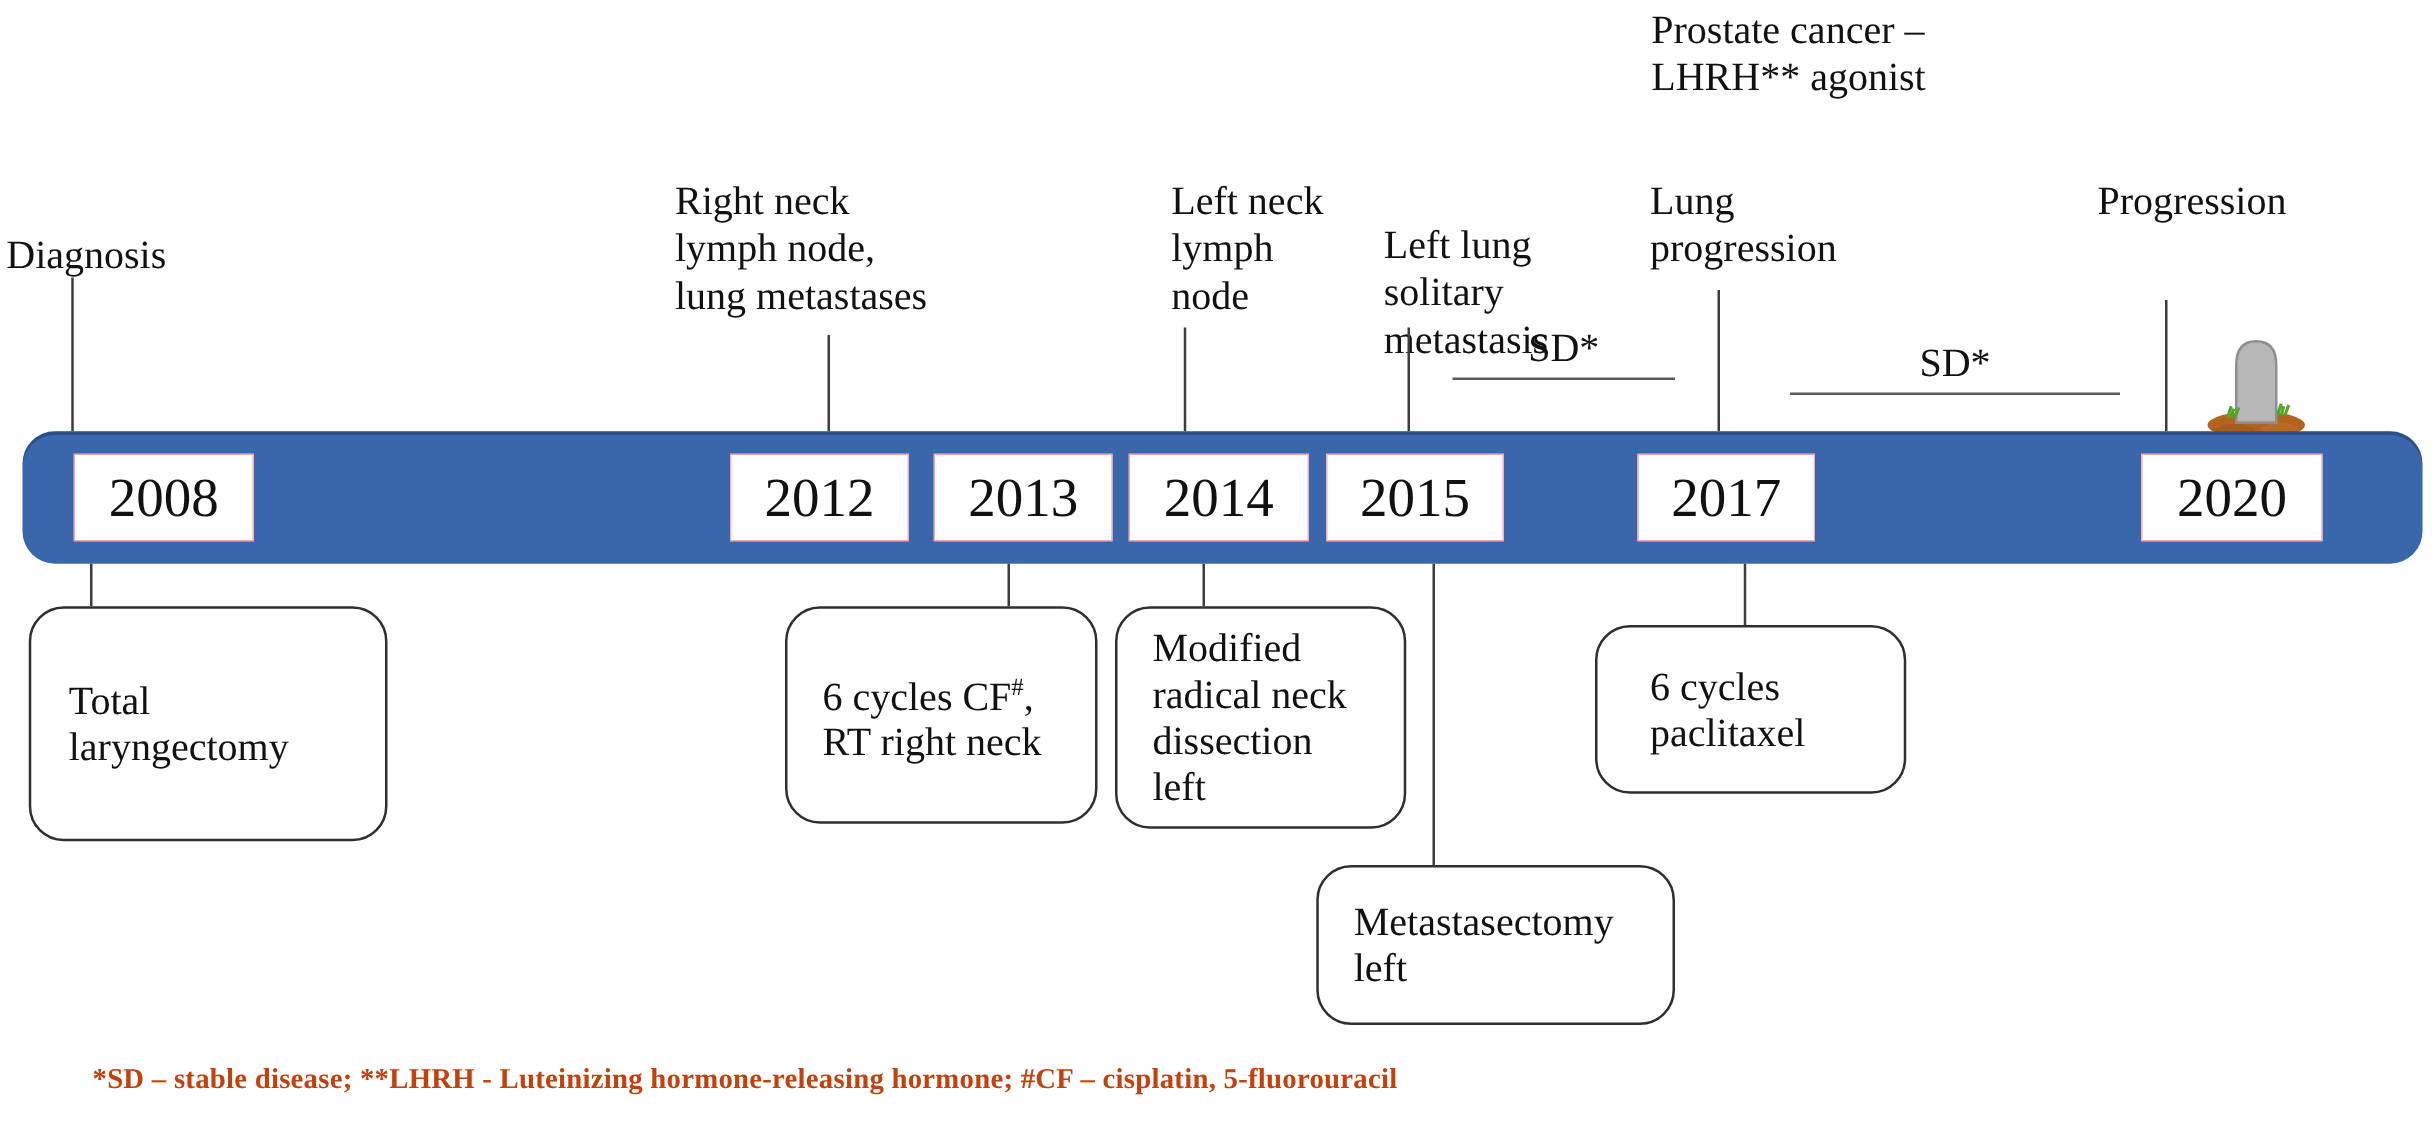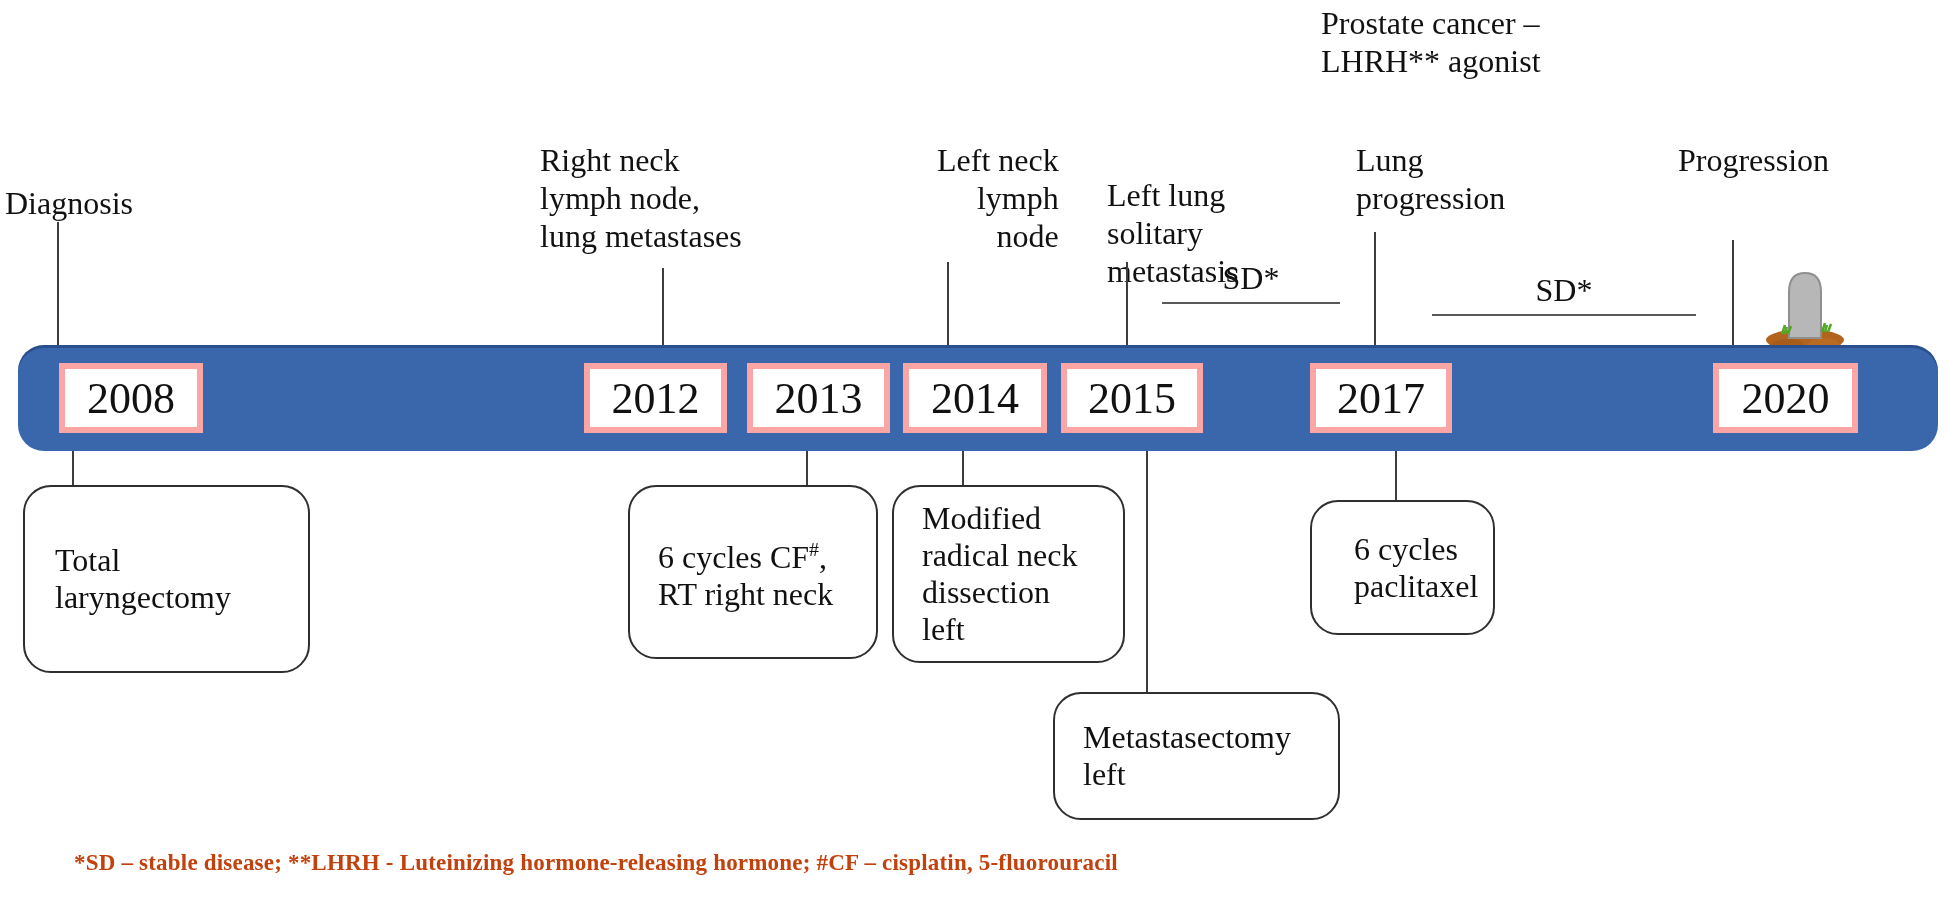--- a/index.html
+++ b/index.html
@@ -13,21 +13,21 @@
   .vline{position:absolute;width:2px;background:#3d3d3d;}
   
   .bar{
     position:absolute;left:18px;top:345px;width:1920px;height:106px;
     background:#3a67ac;border-radius:26px;
     box-shadow:inset 0 3px 0 rgba(15,35,80,.35);
   }
   
   .year{
     position:absolute;top:363px;height:70px;background:#ffffff;
-    border:6px solid #fca5a5;box-sizing:border-box;
+    border:1px solid #fca5a5;box-sizing:border-box;
     display:flex;align-items:center;justify-content:center;
     font-size:44px;
   }
   .y2008{left:59px;width:144px;}
   .y2012{left:584px;width:143px;}
   .y2013{left:747px;width:143px;}
   .y2014{left:903px;width:144px;}
   .y2015{left:1061px;width:142px;}
   .y2017{left:1310px;width:142px;}
   .y2020{left:1713px;width:145px;}
@@ -38,47 +38,47 @@
   
   .tbox{
     position:absolute;background:#fff;border:2px solid #2f2f2f;border-radius:28px;
     box-sizing:border-box;display:flex;align-items:center;
     font-size:32px;line-height:37px;white-space:pre-line;
   }
   .b-lary{left:23px;top:485px;width:287px;height:188px;padding-left:30px;}
   .b-cf{left:628px;top:485px;width:250px;height:174px;padding-left:28px;}
   .b-mod{left:892px;top:485px;width:233px;height:178px;padding-left:28px;}
   .b-met{left:1053px;top:692px;width:287px;height:128px;padding-left:28px;}
-  .b-pac{left:1310px;top:500px;width:185px;height:135px;padding-left:42px;}
+  .b-pac{left:1276px;top:500px;width:249px;height:135px;padding-left:42px;}
   .cf-inner{white-space:normal;}
   .cf-inner sup{font-size:0.62em;vertical-align:super;}
   
   .footnote{
     position:absolute;left:74px;top:850px;font-size:23px;font-weight:600;
     letter-spacing:0.2px;color:#c2410c;
   }
   
   .tomb{position:absolute;left:1764px;top:266px;width:82px;height:86px;}
 </style>
 </head>
 <body>
 
 <div class="canvas">
 
   <div class="evt" style="left:5px;top:184px;">Diagnosis</div>
   <div class="evt" style="left:540px;top:141px;">Right neck
 lymph node,
 lung metastases</div>
-  <div class="evt" style="left:937px;top:141px;text-align:right;">Left neck
+  <div class="evt" style="left:937px;top:141px;">Left neck
 lymph
 node</div>
   <div class="evt" style="left:1107px;top:141px;margin-top:35px;">Left lung
 solitary
 metastasis</div>
-  <div class="evt" style="left:1320px;top:141px;margin-left:36px;">Lung
+  <div class="evt" style="left:1320px;top:141px;">Lung
 progression</div>
   <div class="evt" style="left:1321px;top:4px;">Prostate cancer –
 LHRH** agonist</div>
   <div class="evt" style="left:1678px;top:141px;">Progression</div>
 
   <div class="vline" style="left:57px;top:222px;height:123px;"></div>
   <div class="vline" style="left:662px;top:268px;height:77px;"></div>
   <div class="vline" style="left:947px;top:262px;height:83px;"></div>
   <div class="vline" style="left:1126px;top:262px;height:83px;"></div>
   <div class="vline" style="left:1374px;top:232px;height:113px;"></div>

